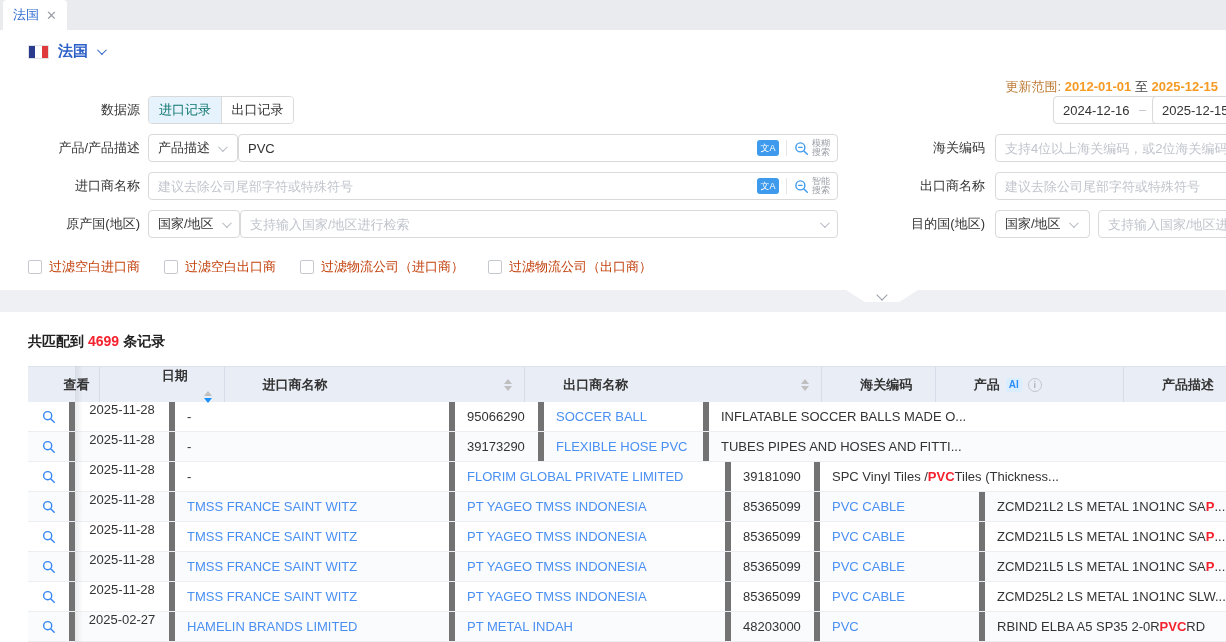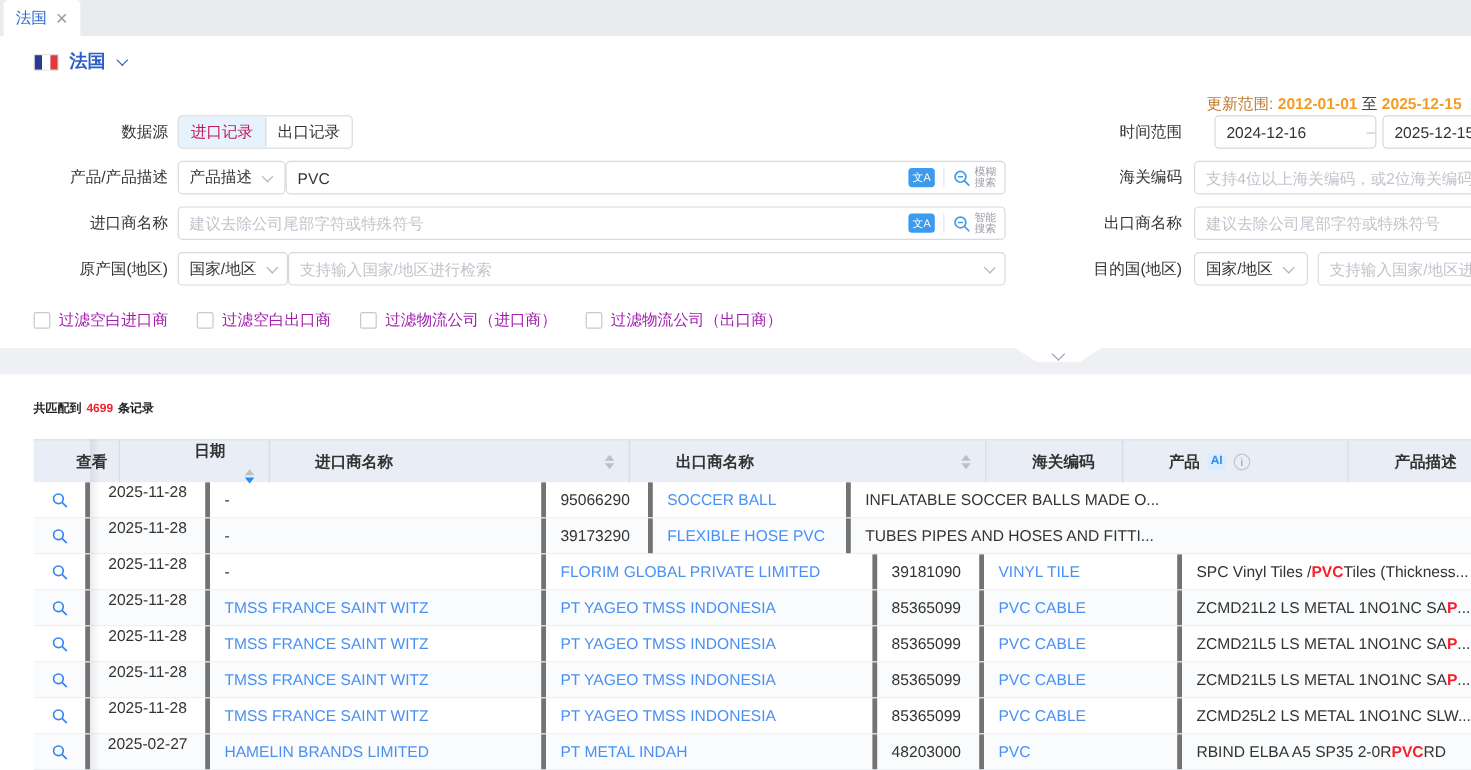--- a/index.html
+++ b/index.html
@@ -30,21 +30,21 @@
 
   
   .frow { position:absolute; left:0; width:1226px; height:28px; }
   .lbl { position:absolute; top:0; height:28px; line-height:28px; text-align:right; color:#333; font-size:13px; white-space:nowrap; }
   .lbl-l { left:0; width:140px; }
   .lbl-r { left:845px; width:140px; }
 
   .toggle-group { position:absolute; left:148px; top:0; display:flex; height:28px;
     border:1px solid #d9d9d9; border-radius:4px; overflow:hidden; background:#fff; }
   .tg-btn { width:72px; display:flex; align-items:center; justify-content:center; font-size:13px; cursor:pointer; }
-  .tg-on { background:#e6f3fd; color:#be185d; }
+  .tg-on { background:#e6f3fd; color:#0f766e; }
   .tg-off { background:#fff; color:#333; border-left:1px solid #d9d9d9; }
 
   .sel { position:absolute; top:0; height:28px; border:1px solid #d9d9d9; border-radius:4px; background:#fff;
     display:flex; align-items:center; padding:0 9px; gap:8px; cursor:pointer; }
   .sel .sv { font-size:13px; color:#333; white-space:nowrap; }
   .chev-g { width:7px; height:7px; border-right:1.4px solid #b3b7bf; border-bottom:1.4px solid #b3b7bf;
     transform:rotate(45deg) translateY(-2px); flex:none; }
 
   .inp { position:absolute; top:0; height:28px; border:1px solid #d9d9d9; border-radius:4px; background:#fff;
     font-size:13px; color:#333; padding:0 9px; outline:none; font-family:inherit; }
@@ -58,51 +58,51 @@
   .vdiv { width:1px; height:16px; background:#e3e5e9; margin:0 7px; flex:none; }
   .search-mode { display:flex; align-items:center; gap:3px; padding-right:7px; cursor:pointer; flex:none; }
   .search-mode .txt { font-size:9px; color:#9a9ea6; line-height:1.05; }
   .cal-ic { flex:none; margin-right:7px; }
   .dash { position:absolute; top:0; height:28px; line-height:28px; color:#c0c4cc; }
 
   
   .cbrow { position:absolute; left:28px; top:258px; display:flex; align-items:center; gap:24px; }
   .cb { display:flex; align-items:center; gap:7px; cursor:pointer; }
   .cb .box { width:14px; height:14px; border:1px solid #c6c9ce; border-radius:2px; background:#fff; flex:none; }
-  .cb .cl { font-size:13px; color:#a21caf; white-space:nowrap; }
+  .cb .cl { font-size:13px; color:#c2410c; white-space:nowrap; }
 
   
   .band { position:absolute; left:0; top:290px; width:1226px; height:22px; background:#eef0f4; }
   .notch { position:absolute; left:846px; top:290px; width:72px; height:12px; background:#fff;
     clip-path:polygon(0 0,100% 0,74% 100%,26% 100%); cursor:pointer; }
   .notch-chev { position:absolute; left:878px; top:291px; width:8px; height:8px;
     border-right:1.6px solid #9aa0ab; border-bottom:1.6px solid #9aa0ab; transform:rotate(45deg); }
 
   
-  .result-title { position:absolute; left:28px; top:333px; font-size:10px; font-weight:bold; color:#222; }
+  .result-title { position:absolute; left:28px; top:333px; font-size:14px; font-weight:bold; color:#222; }
   .result-title .cnt { color:#f5222d; padding:0 4px; }
 
   .table { position:absolute; left:28px; top:366px; width:1198px; }
   .thead { display:flex; height:36px; background:#e9edf5; border-top:1px solid #dde2ec; }
   .th { display:flex; align-items:center; padding:0 12px; font-weight:bold; color:#333; font-size:13px;
     border-right:1px solid #d6dce8; gap:6px; white-space:nowrap;margin-left:26px; }
   .th:last-child { border-right:none; }
   .sorter { margin-left:auto; display:flex; flex-direction:column; gap:2px; cursor:pointer; }
   .car-up { width:0; height:0; border-left:4px solid transparent; border-right:4px solid transparent; border-bottom:5px solid #bfbfbf; }
   .car-dn { width:0; height:0; border-left:4px solid transparent; border-right:4px solid transparent; border-top:5px solid #bfbfbf; }
   .car-active { border-top-color:#1890ff; }
   .ai-badge { background:#d9edff; color:#2f8ef5; font-size:10px; font-weight:bold; border-radius:2px;
     padding:1px 3px; line-height:1.2; }
   .info-ic { width:14px; height:14px; border:1px solid #c3c7cd; border-radius:50%; color:#aeb2b9;
     font-size:9px; display:flex; align-items:center; justify-content:center; font-style:normal; }
 
   .trow { display:flex; height:30px; background:#fff; border-bottom:1px solid #eceef2; }
   .trow.even { background:#fafbfc; }
   .td { display:flex; align-items:center; padding:0 12px; font-size:13px; color:#333;
-    border-right:4px solid #737373; overflow:hidden; white-space:nowrap; }
+    border-right:6px solid #737373; overflow:hidden; white-space:nowrap; }
   .td:last-child { border-right:none; }
   .c0 { width:47px; justify-content:center; padding:0; }
   .c1 { width:100px;flex-direction:column; } .c2 { width:280px; } .c3 { width:276px; } .c4 { width:89px; }
   .c5 { width:165px; } .c6 { flex:1; }
   .link { color:#4a90f2; cursor:pointer; }
   .hl { color:#f5222d; font-weight:bold; }
   .view-btn { cursor:pointer; display:flex; align-items:center; }
   .fixshadow { position:absolute; left:47px; top:0; bottom:0; width:8px; pointer-events:none;
     background:linear-gradient(to right, rgba(60,70,90,0.10), rgba(60,70,90,0)); }
 </style>
@@ -134,22 +134,21 @@
     <span class="zhi">至</span>
     <span class="d">2025-12-15</span>
   </div>
 
   <div class="frow" style="top:96px">
     <span class="lbl lbl-l">数据源</span>
     <div class="toggle-group">
       <div class="tg-btn tg-on">进口记录</div>
       <div class="tg-btn tg-off">出口记录</div>
     </div>
-    <span class="lbl lbl-r">时间范围</span>
-    <div class="inp-wrap" style="left:1012px;width:135px">
+    <div class="inp-wrap" style="left:1053px;width:135px">
       <input value="2024-12-16" style="">
       <svg class="cal-ic" width="14" height="14" viewBox="0 0 14 14">
           <rect x="1.5" y="2.5" width="11" height="10" rx="1.5" fill="none" stroke="#c0c4cc" stroke-width="1.3"></rect>
           <line x1="1.5" y1="5.6" x2="12.5" y2="5.6" stroke="#c0c4cc" stroke-width="1.3"></line>
           <line x1="4.5" y1="1" x2="4.5" y2="3.5" stroke="#c0c4cc" stroke-width="1.3"></line>
           <line x1="9.5" y1="1" x2="9.5" y2="3.5" stroke="#c0c4cc" stroke-width="1.3"></line>
         </svg>
     </div>
     <span class="dash" style="left:1139px">–</span>
     <div class="inp-wrap" style="left:1152px;width:130px">
@@ -329,23 +328,20 @@
             </span>
           </div>
           <div class="td c1">2025-11-28</div>
           <div class="td c2">
             <span>-</span>
           </div>
           <div class="td c3">
             <span class="link">FLORIM GLOBAL PRIVATE LIMITED</span>
           </div>
           <div class="td c4">39181090</div>
-          <div class="td c5">
-            <span class="link">VINYL TILE</span>
-          </div>
           <div class="td c6">
             <span>SPC Vinyl Tiles / </span>
             <span class="hl">PVC</span>
             <span> Tiles (Thickness...</span>
           </div>
         </div>
         <div class="trow even">
           <div class="td c0">
             <span class="view-btn">
               <svg width="14" height="14" viewBox="0 0 16 16">

